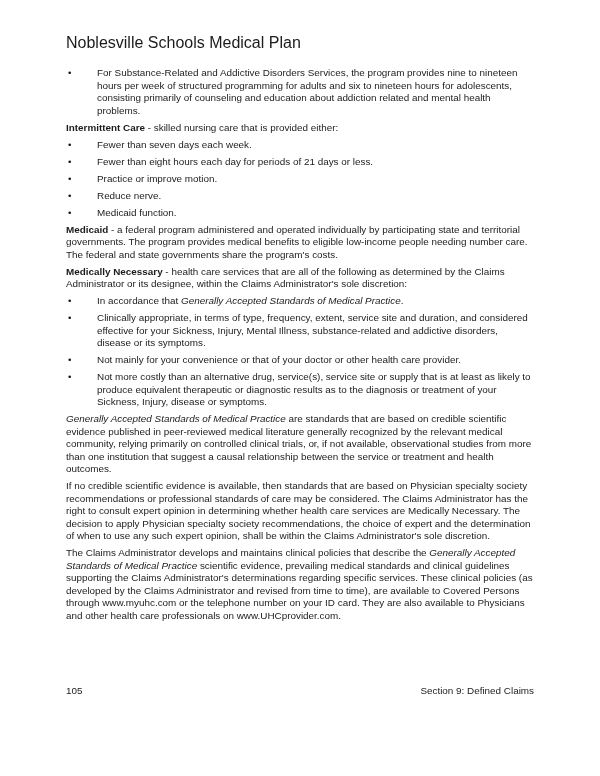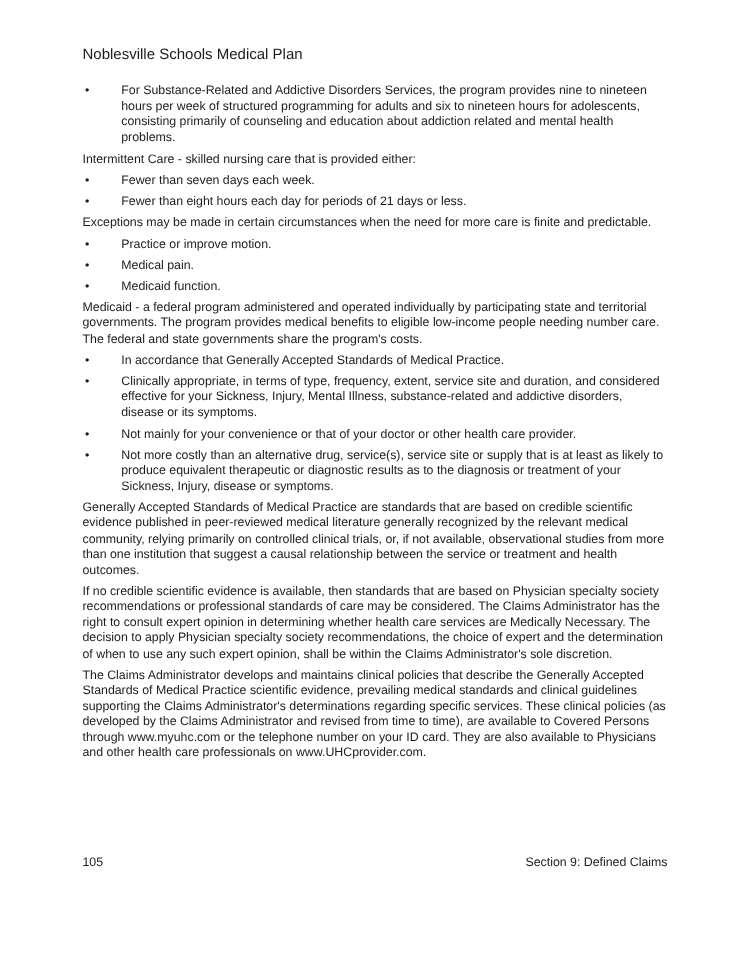--- a/index.html
+++ b/index.html
@@ -16,21 +16,21 @@
   .page {
     position: relative;
     width: 600px;
     height: 776px;
     box-sizing: border-box;
     padding: 37px 66px 0 66px;
     background: #ffffff;
     overflow: hidden;
   }
   .header {
-    font-size: 12px;
+    font-size: 16px;
     line-height: 12.5px;
     margin-bottom: 17.5px;
     white-space: nowrap;
   }
   .content {
     display: block;
   }
   .block {
     font-size: 9.9px;
     line-height: 12.5px;
@@ -47,22 +47,22 @@
     flex: 0 0 31px;
     box-sizing: border-box;
     padding-left: 2px;
     font-size: 9.9px;
     line-height: 12.5px;
   }
   .bullet .bullet-text {
     flex: 1 1 auto;
     min-width: 0;
   }
-  .bold   { font-weight: 400; }
-  .italic { }
+  .bold   { font-weight: 700; }
+  .italic { font-style: italic; }
   .footer {
     position: absolute;
     left: 66px;
     right: 66px;
     top: 685px;
     display: flex;
     justify-content: space-between;
     font-size: 9.9px;
     line-height: 12.5px;
   }
@@ -80,34 +80,34 @@
       </div>
       <div class="block para"><span class="bold">Intermittent Care</span><span> - skilled nursing care that is provided either:</span></div>
       <div class="block bullet">
         <span class="marker">•</span>
         <span class="bullet-text"><span>Fewer than seven days each week.</span></span>
       </div>
       <div class="block bullet">
         <span class="marker">•</span>
         <span class="bullet-text"><span>Fewer than eight hours each day for periods of 21 days or less.</span></span>
       </div>
-      <div class="block para"><span>Exceptions may be made in certain circumstances when the need for more care is finite and predictable.</span></div>
       <div class="block bullet">
         <span class="marker">•</span>
         <span class="bullet-text"><span>Practice or improve motion.</span></span>
       </div>
       <div class="block bullet">
         <span class="marker">•</span>
-        <span class="bullet-text"><span>Medical pain.</span></span>
+        <span class="bullet-text"><span>Reduce nerve.</span></span>
       </div>
       <div class="block bullet">
         <span class="marker">•</span>
         <span class="bullet-text"><span>Medicaid function.</span></span>
       </div>
       <div class="block para"><span class="bold">Medicaid</span><span> - a federal program administered and operated individually by participating state and territorial governments. The program provides medical benefits to eligible low-income people needing number care. The federal and state governments share the program's costs.</span></div>
+      <div class="block para"><span class="bold">Medically Necessary</span><span> - health care services that are all of the following as determined by the Claims Administrator or its designee, within the Claims Administrator's sole discretion:</span></div>
       <div class="block bullet">
         <span class="marker">•</span>
         <span class="bullet-text"><span>In accordance that </span><span class="italic">Generally Accepted Standards of Medical Practice</span><span>.</span></span>
       </div>
       <div class="block bullet">
         <span class="marker">•</span>
         <span class="bullet-text"><span>Clinically appropriate, in terms of type, frequency, extent, service site and duration, and considered effective for your Sickness, Injury, Mental Illness, substance-related and addictive disorders, disease or its symptoms.</span></span>
       </div>
       <div class="block bullet">
         <span class="marker">•</span>

